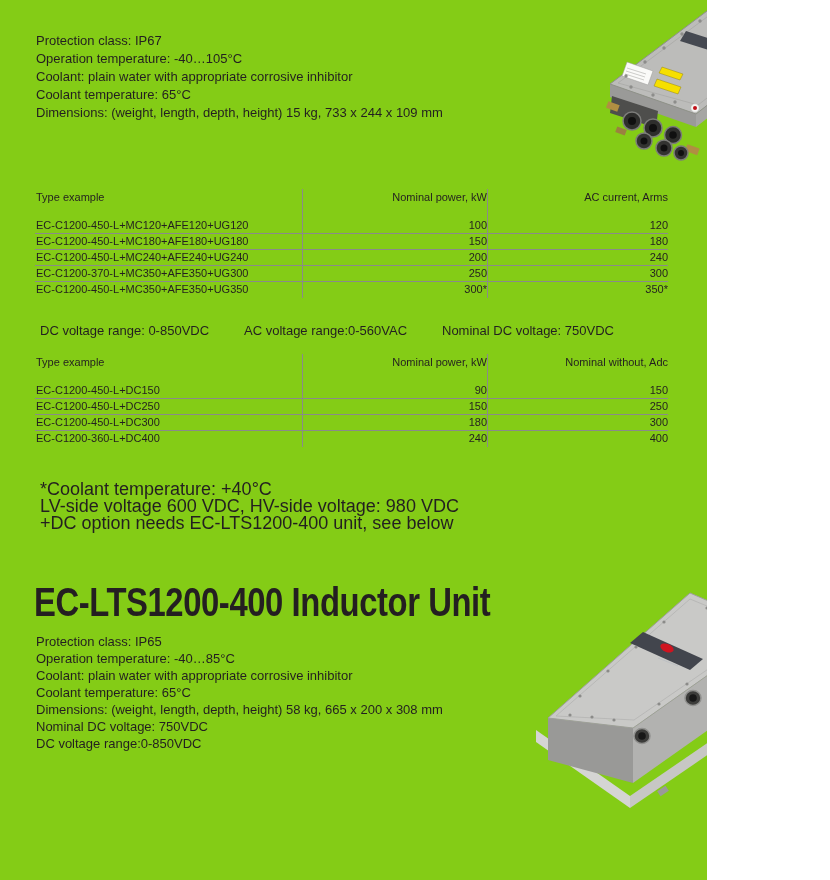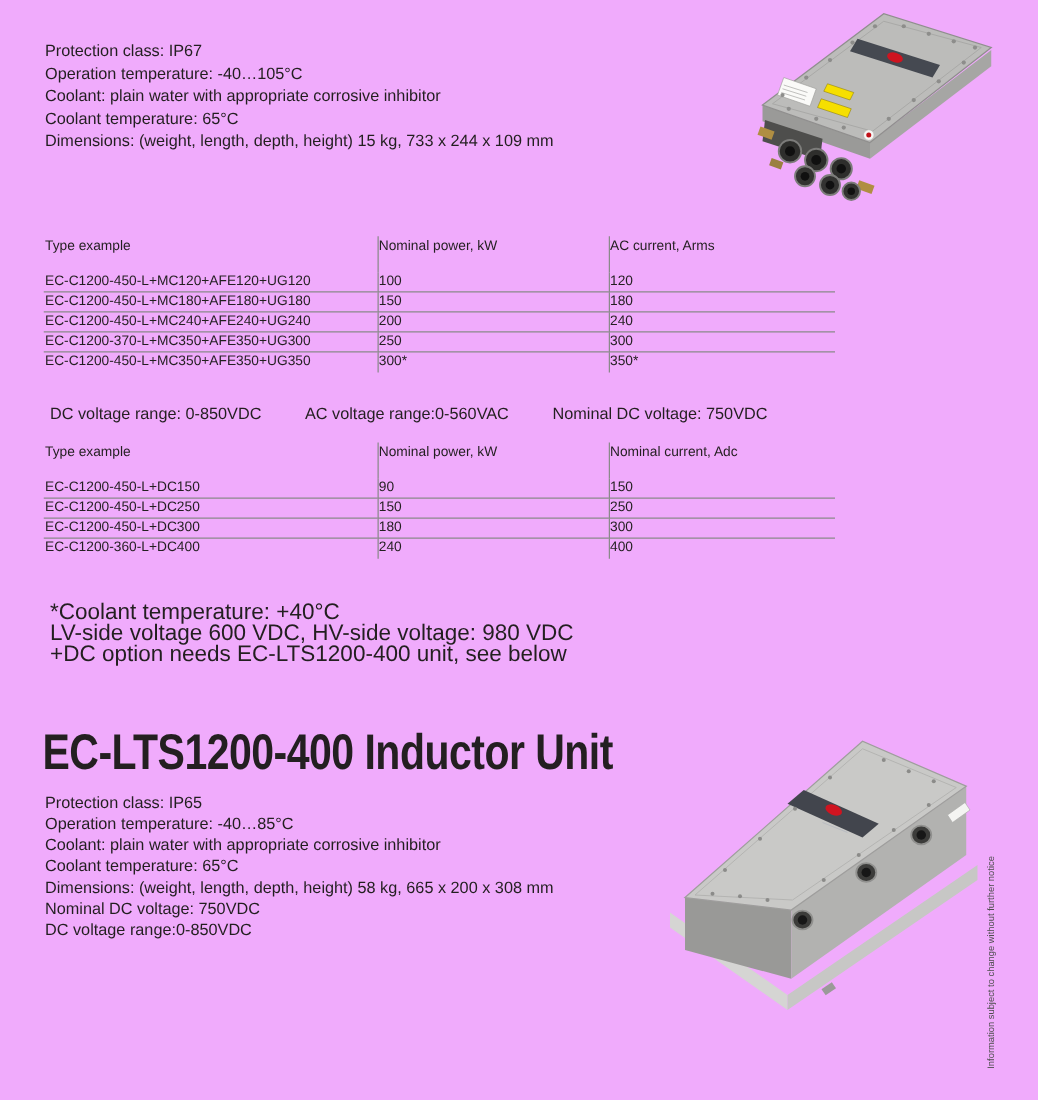--- a/index.html
+++ b/index.html
@@ -2,40 +2,40 @@
 <html style="--text-color: #231f20; --line-color: #8a8a8a; --brand-red: #cf1420;"><head>
 <meta charset="utf-8">
 <style>
   :root{
     --text-color:#231f20;
     --line-color:#8a8a8a;
     --brand-red:#cf1420;
   }
   html,body{margin:0;padding:0;background:#ffffff;}
   .page{
-    position:relative;width:830px;height:880px;background:#f0abfc;overflow:hidden;
+    position:relative;width:707px;height:880px;background:#84cc16;overflow:hidden;
     font-family:"Liberation Sans",sans-serif;color:var(--text-color);
   }
   .spec-block{position:absolute;font-size:13px;line-height:18px;white-space:nowrap;}
   #converter-specs{left:36px;top:32px;}
   #inductor-specs{left:36px;top:633px;line-height:17px;}
   #footnotes{position:absolute;left:40px;top:481px;font-size:18px;line-height:17px;white-space:nowrap;}
   .voltage-line{position:absolute;left:36px;top:323px;height:16px;width:640px;font-size:13px;}
   .vnote{position:absolute;top:0;white-space:nowrap;}
   .vnote-0{left:4px;}
   .vnote-1{left:208px;}
   .vnote-2{left:406px;}
   .spec-table{
     position:absolute;display:grid;grid-template-columns:267px 185px 181px;
     font-size:11px;color:var(--text-color);
   }
   #ac-table{left:35px;top:189px;}
   #dc-table{left:35px;top:354px;}
   .cell{box-sizing:border-box;white-space:nowrap;}
-  .cell.c1,.cell.c2{border-left:1px solid var(--line-color);text-align:left;}
+  .cell.c1,.cell.c2{border-left:1px solid var(--line-color);text-align:right;}
   .cell.c0{text-align:left;padding-left:1px;}
   .th{height:29px;line-height:14px;padding-top:1px;}
   .td{height:16px;line-height:15px;}
   .rb{border-bottom:1px solid var(--line-color);}
   h1.title{
     position:absolute;left:34px;top:582px;margin:0;
     font-size:40px;line-height:40px;font-weight:bold;color:#241f21;
     letter-spacing:-0.5px;transform:scaleX(0.82);transform-origin:left top;white-space:nowrap;
   }
   .side-note{
@@ -147,21 +147,21 @@
 
   <div class="voltage-line" id="voltage-line">
       <span class="vnote vnote-0">DC voltage range: 0-850VDC</span>
       <span class="vnote vnote-1">AC voltage range:0-560VAC</span>
       <span class="vnote vnote-2">Nominal DC voltage: 750VDC</span>
     </div>
 
   <div class="spec-table" id="dc-table">
       <div class="cell th c0">Type example</div>
       <div class="cell th c1">Nominal power, kW</div>
-      <div class="cell th c2">Nominal current, Adc</div>
+      <div class="cell th c2">Nominal without, Adc</div>
       <div class="cell td c0 rb">EC-C1200-450-L+DC150</div>
       <div class="cell td c1 rb">90</div>
       <div class="cell td c2 rb">150</div>
       <div class="cell td c0 rb">EC-C1200-450-L+DC250</div>
       <div class="cell td c1 rb">150</div>
       <div class="cell td c2 rb">250</div>
       <div class="cell td c0 rb">EC-C1200-450-L+DC300</div>
       <div class="cell td c1 rb">180</div>
       <div class="cell td c2 rb">300</div>
       <div class="cell td c0">EC-C1200-360-L+DC400</div>

